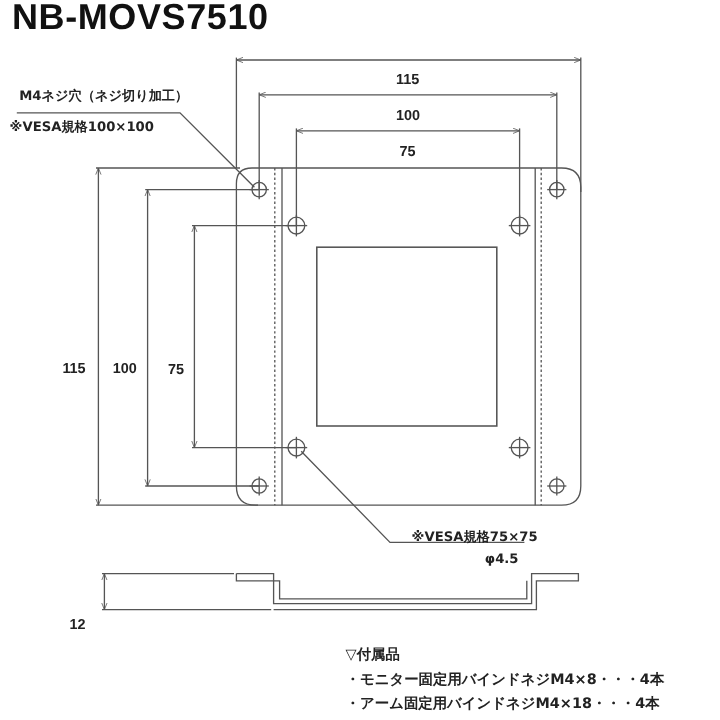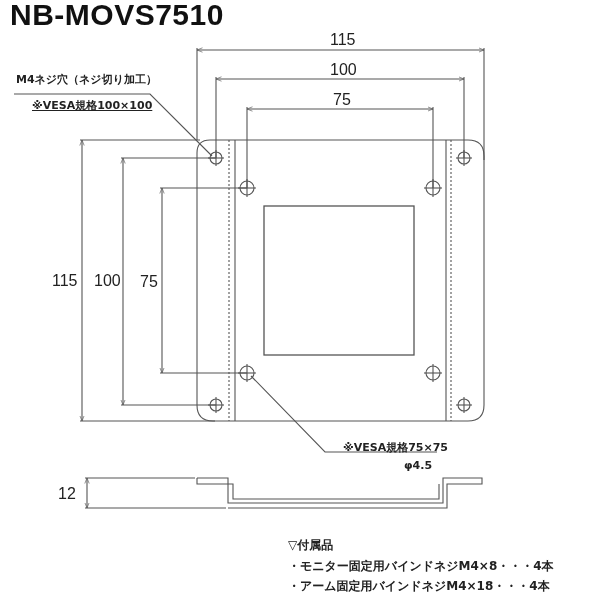--- a/index.html
+++ b/index.html
@@ -1,20 +1,20 @@
 <!DOCTYPE html>
 <html><head>
 <meta charset="utf-8">
 <style>
   html, body { margin: 0; padding: 0; background: #ffffff; }
   body { width: 600px; height: 600px; position: relative; overflow: hidden; font-family: "Liberation Sans", "DejaVu Sans", sans-serif; color: #222; }
   .title { position: absolute; left: 10px; top: -2px; font-size: 30px; font-weight: bold; letter-spacing: 0.5px; color: #111; font-family: "Liberation Sans", sans-serif; }
   svg { position: absolute; left: 0; top: 0; }
   .lbl { position: absolute; font-size: 11px; font-weight: bold; color: #222; white-space: nowrap; font-family: "DejaVu Sans", "Liberation Sans", sans-serif; }
-  .dim { position: absolute; font-size: 16px; font-weight: normal; color: #222; white-space: nowrap; }
+  .dim { position: absolute; font-size: 12px; font-weight: bold; color: #222; white-space: nowrap; margin-top: 28px; }
   .acc { position: absolute; left: 288px; font-size: 12px; font-weight: bold; color: #222; white-space: nowrap; font-family: "DejaVu Sans", sans-serif; text-align: right; }
 </style>
 </head>
 <body>
 
 <div class="title">NB-MOVS7510</div>
 
 <svg width="600" height="600" viewBox="0 0 600 600">
   <defs>
     <marker id="arr" viewBox="0 0 10 10" refX="10" refY="5" markerWidth="5" markerHeight="5" orient="auto-start-reverse">
@@ -101,21 +101,21 @@
       <line x1="87" y1="478" x2="87" y2="508" marker-start="url(#arr)" marker-end="url(#arr)"></line>
       <line x1="85" y1="478" x2="195" y2="478"></line>
       <line x1="85" y1="508" x2="226" y2="508"></line>
       <path d="M197,478 L228,478 L228,503 L443,503 L443,478 L482,478 L482,484 L447,484 L447,508 L228,508"></path>
       <path d="M197,478 L197,484 L233,484 L233,499 L439,499 L439,484"></path>
     </g>
   </g>
 </svg>
 
 <div class="lbl" style="left:16px; top:72px;">M4ネジ穴（ネジ切り加工）</div>
-<div class="lbl" style="left:32px; top:98px;text-decoration:underline;">※VESA規格100×100</div>
+<div class="lbl" style="left:8px; top:98px;">※VESA規格100×100</div>
 
 <div class="dim" style="left:330px; top:31px;">115</div>
 <div class="dim" style="left:330px; top:61px;">100</div>
 <div class="dim" style="left:333px; top:91px;">75</div>
 
 <div class="dim" style="left:52px; top:272px;">115</div>
 <div class="dim" style="left:94px; top:272px;">100</div>
 <div class="dim" style="left:140px; top:273px;">75</div>
 
 <div class="lbl" style="left:404px; top:435px;margin-top:24px;">φ4.5</div>

